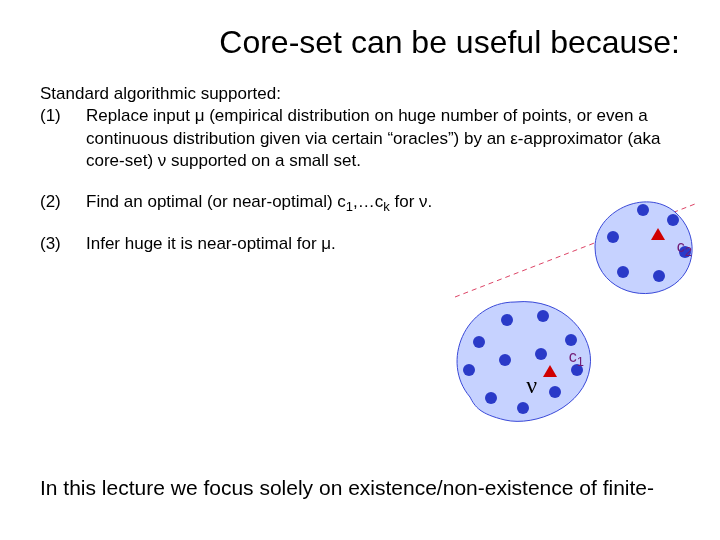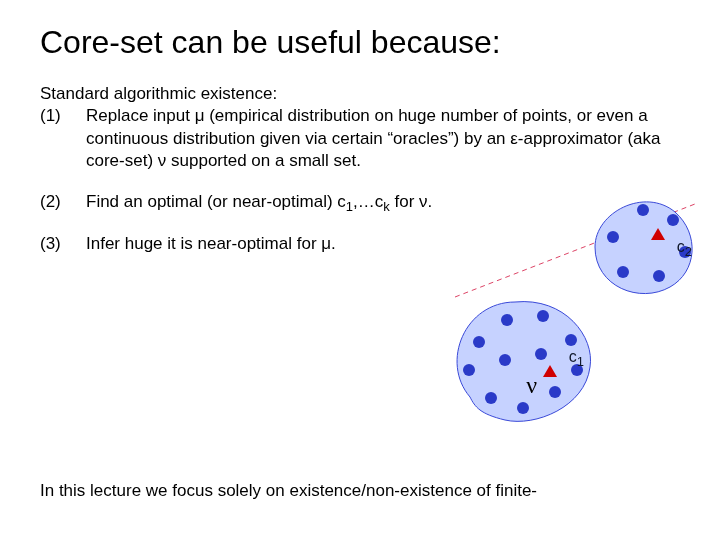--- a/index.html
+++ b/index.html
@@ -1,38 +1,38 @@
 <!DOCTYPE html>
 <html><head>
 <meta charset="utf-8">
 <style>
   html,body{margin:0;padding:0;width:720px;height:540px;background:#fff;font-family:Arial,Helvetica,sans-serif;color:#000}
   .slide{position:relative;width:720px;height:540px;box-sizing:border-box;padding:18px 40px 0 40px}
-  .title{font-size:32px;text-align:left;margin:6px 0 22px 0;font-weight:400}
+  .title{font-size:32px;text-align:right;margin:6px 0 22px 0;font-weight:400}
   .body{font-size:17px;line-height:1.32}
   .row{display:flex;margin-bottom:4px}
   .num{flex:0 0 46px}
   .txt{flex:1}
   .gap{height:14px}
   .sub{font-size:13px;vertical-align:sub}
   .illus{position:absolute;right:20px;top:192px;width:255px;height:240px}
-  .closing{position:absolute;left:40px;right:36px;bottom:38px;font-size:17px;line-height:1.32}
+  .closing{position:absolute;left:40px;right:36px;bottom:38px;font-size:21px;line-height:1.32}
   .closing .txt{padding-left:46px}
   .nu{position:absolute;font-family:'Times New Roman',serif;font-size:24px}
-  .clbl{position:absolute;color:#0f172a;font-size:16px}
+  .clbl{position:absolute;color:#701a75;font-size:16px}
   .tri{position:absolute;width:0;height:0;border-left:7px solid transparent;border-right:7px solid transparent;border-bottom:12px solid #d00000}
 </style>
 </head>
 <body>
 
 <div class="slide">
   <div class="title">Core-set can be useful because:</div>
 
   <div class="body">
-    <div>Standard algorithmic existence:</div>
+    <div>Standard algorithmic supported:</div>
     <div class="row">
       <div class="num">(1)</div>
       <div class="txt">Replace input μ (empirical distribution on huge number of points, or even a continuous distribution given via certain “oracles”) by an ε-approximator (aka core-set) ν supported on a small set.</div>
     </div>
     <div class="gap"></div>
     <div class="row">
       <div class="num">(2)</div>
       <div class="txt">Find an optimal (or near-optimal) c<span class="sub">1</span>,…c<span class="sub">k</span> for ν.</div>
     </div>
     <div class="gap"></div>

